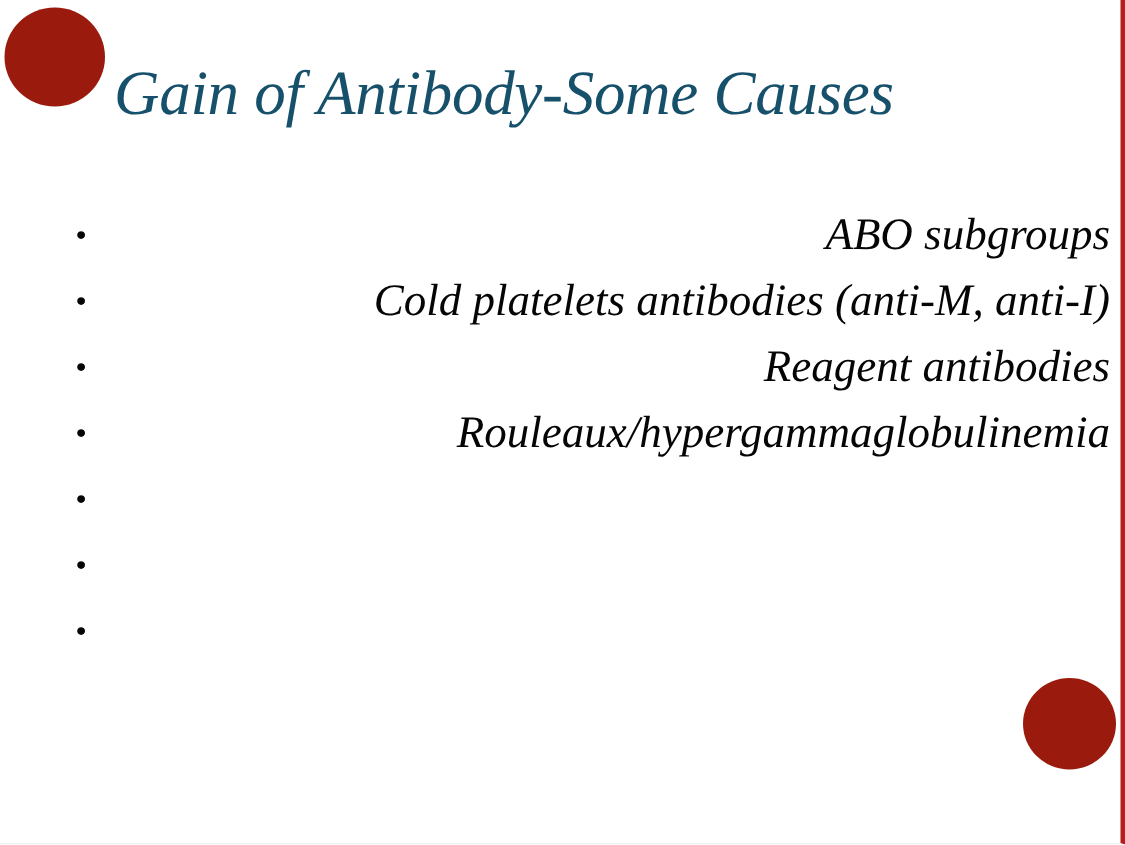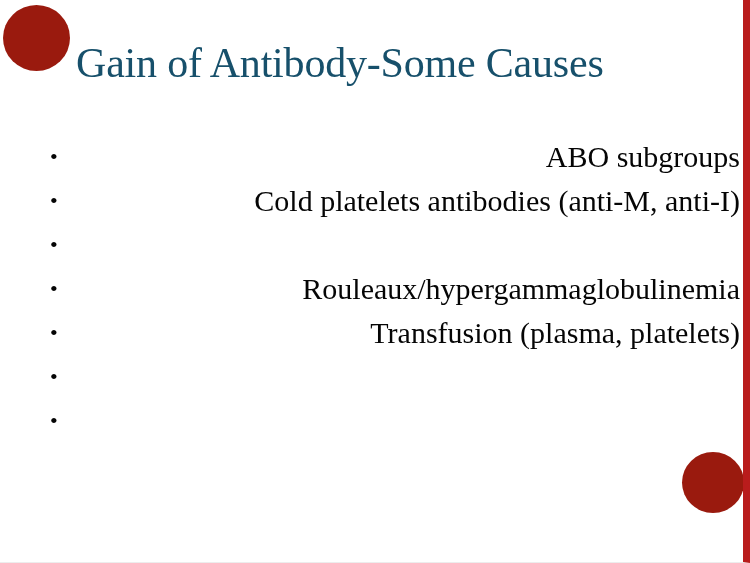--- a/index.html
+++ b/index.html
@@ -8,24 +8,25 @@
     padding: 0;
     background: #ffffff;
   }
 
   .slide {
     position: relative;
     width: 750px;
     height: 563px;
     background: #ffffff;
     box-sizing: border-box;
-    border-right: 7px solid #b91c1c;
+    border-right: 3px solid #b91c1c;
     border-bottom: 1px solid #ededed;
     overflow: hidden;
     font-family: "Liberation Serif", "DejaVu Serif", serif;
+    font-style: italic;
   }
 
   
   .deco-circle {
     position: absolute;
     border-radius: 50%;
     background: #9a1a0e;
   }
 
   .deco-circle.top-left {
@@ -108,28 +109,28 @@
     <li class="bullet-item">
       <span class="bullet-marker">•</span>
       <span class="bullet-text">ABO subgroups</span>
     </li>
     <li class="bullet-item">
       <span class="bullet-marker">•</span>
       <span class="bullet-text">Cold platelets antibodies (anti-M, anti-I)</span>
     </li>
     <li class="bullet-item">
       <span class="bullet-marker">•</span>
+      <span class="bullet-text">Reagent antibodies</span>
     </li>
     <li class="bullet-item">
       <span class="bullet-marker">•</span>
       <span class="bullet-text">Rouleaux/hypergammaglobulinemia</span>
     </li>
     <li class="bullet-item">
       <span class="bullet-marker">•</span>
-      <span class="bullet-text">Transfusion (plasma, platelets)</span>
     </li>
     <li class="bullet-item">
       <span class="bullet-marker">•</span>
     </li>
     <li class="bullet-item">
       <span class="bullet-marker">•</span>
     </li>
   </ul>
 
   <div class="deco-circle bottom-right"></div>

